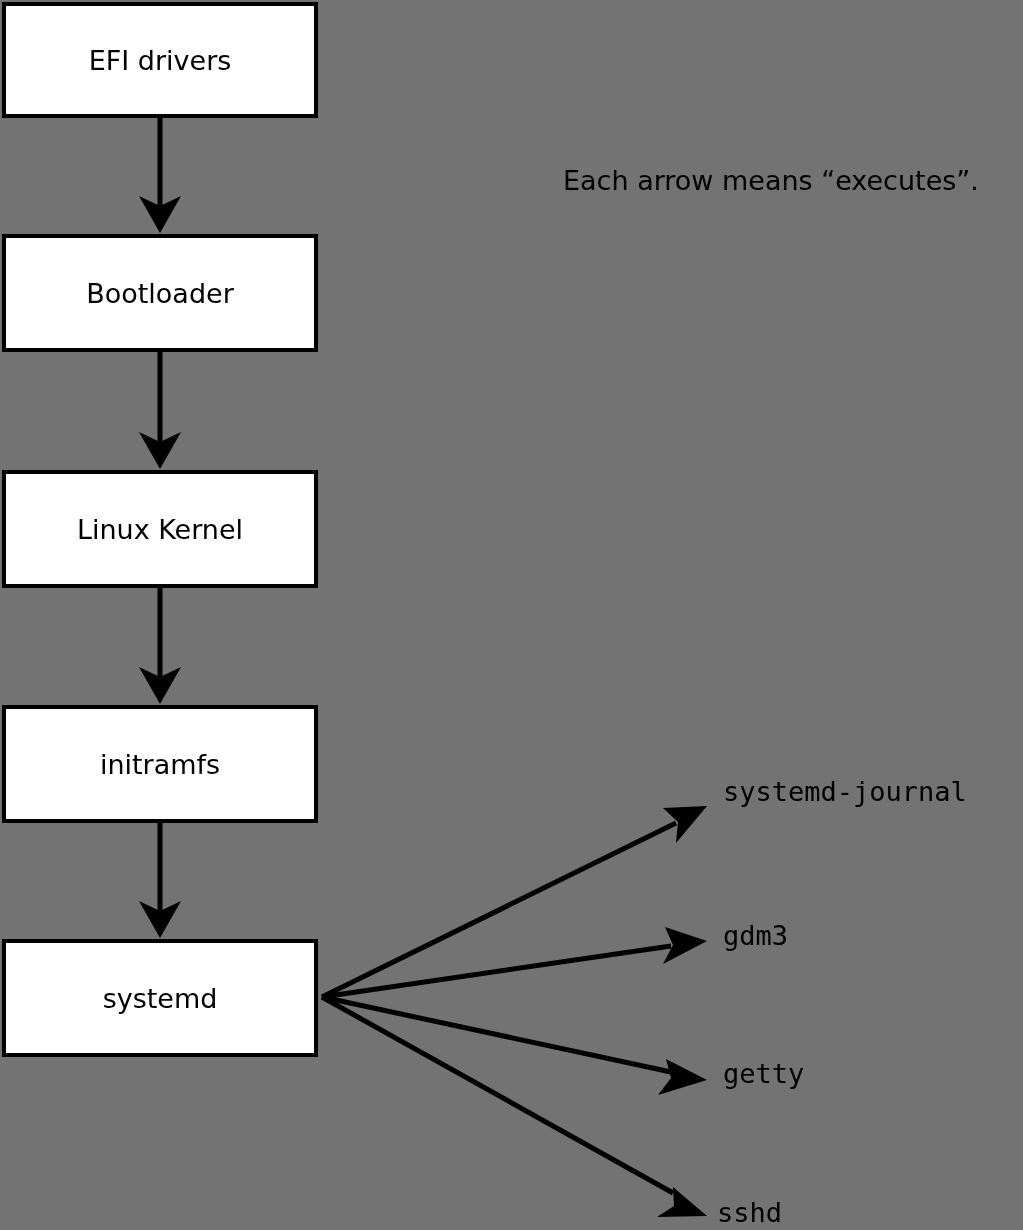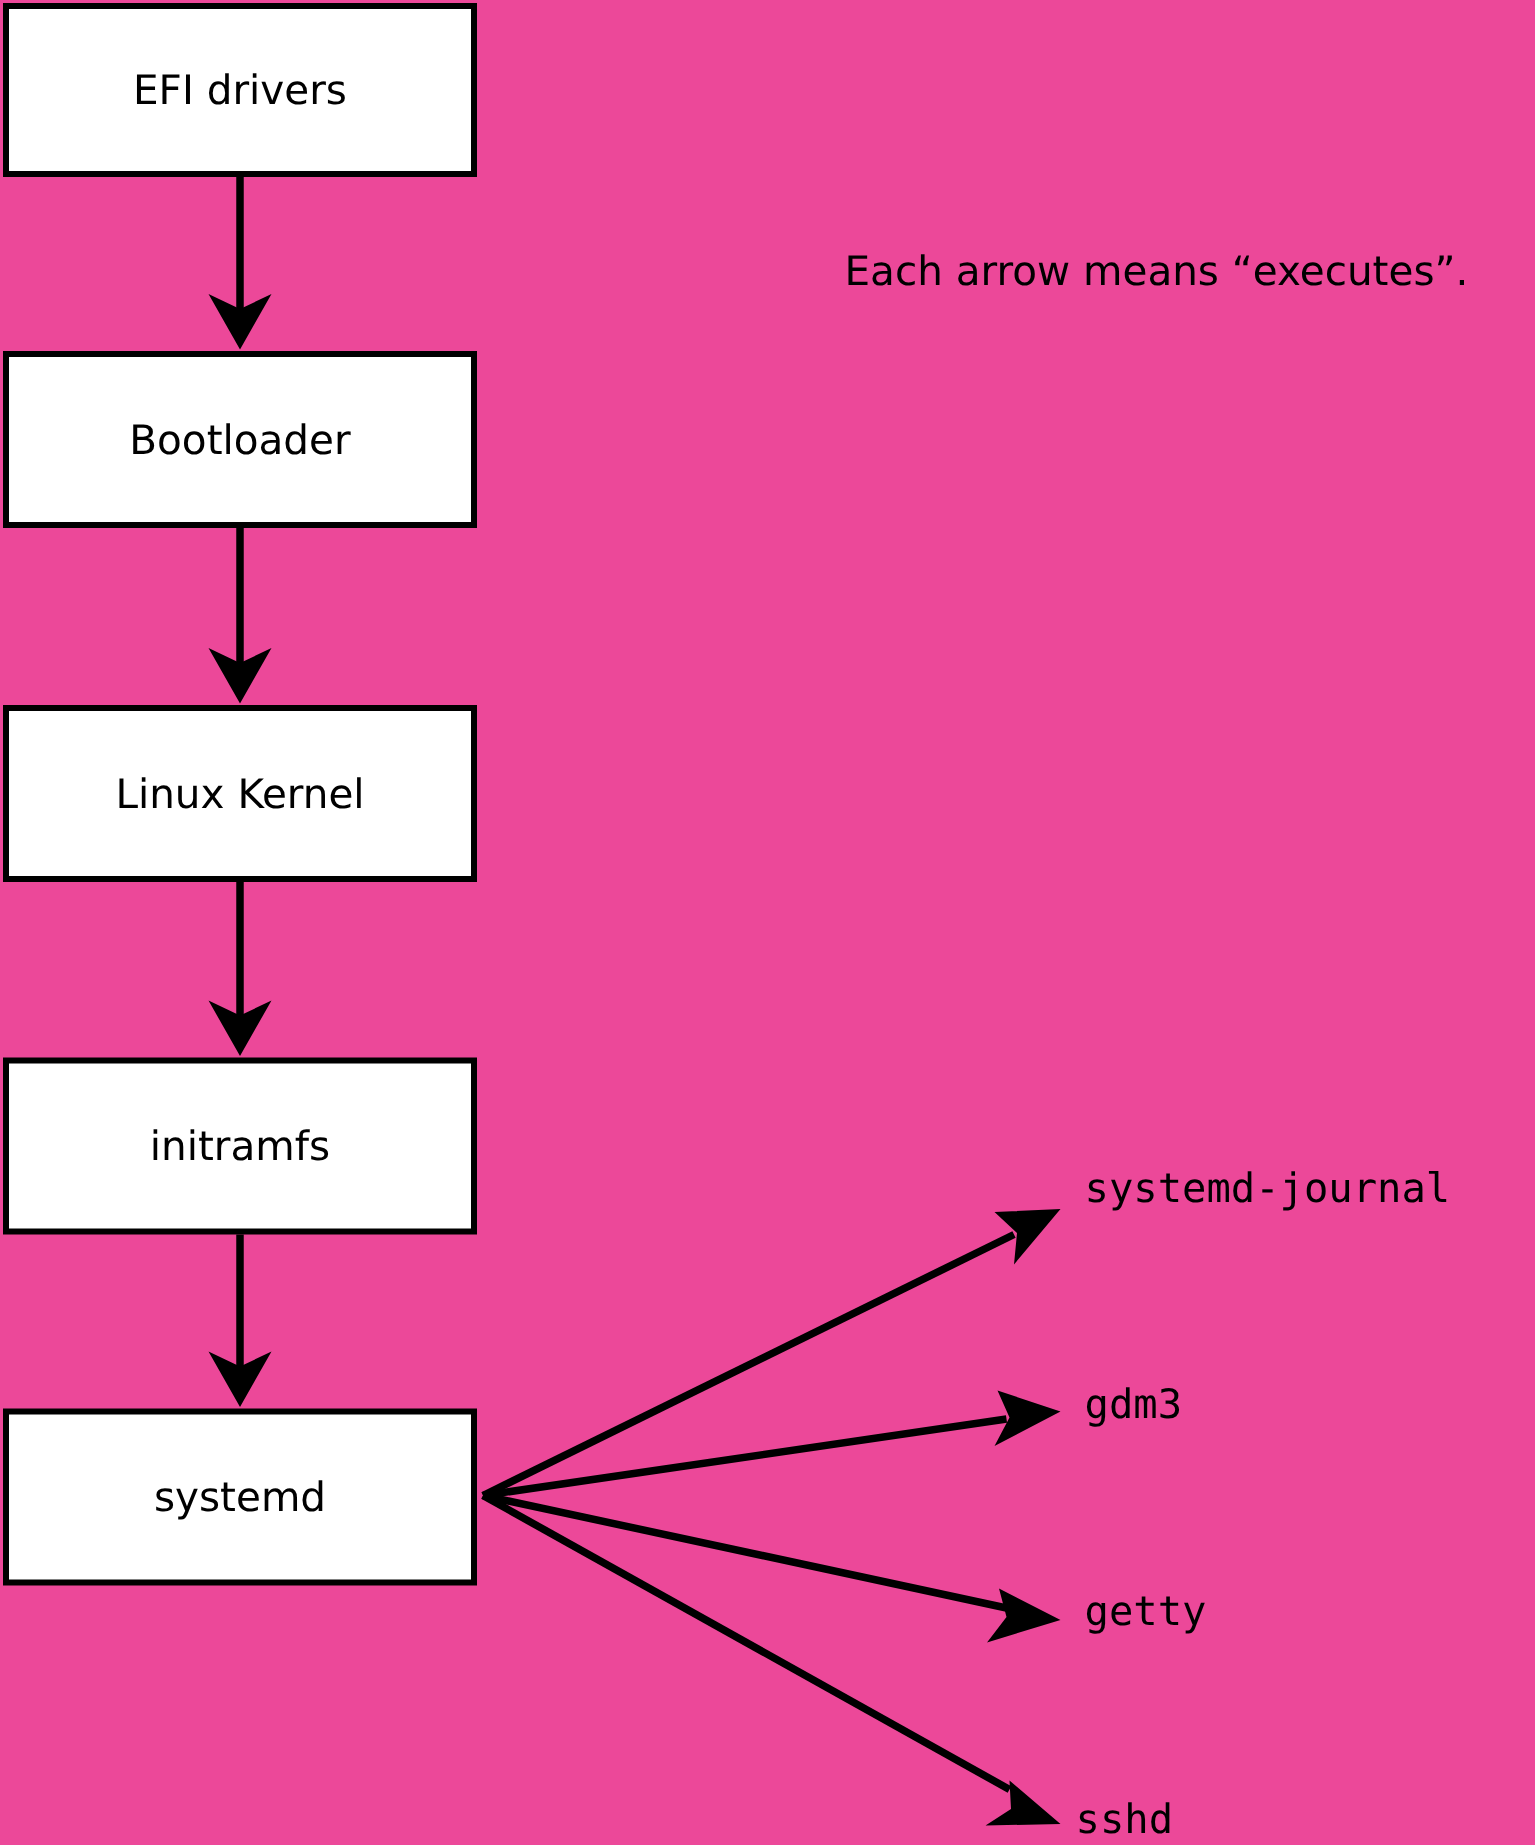--- a/index.html
+++ b/index.html
@@ -8,21 +8,21 @@
     padding: 0;
     background: #ffffff;
   }
   body {
     font-family: "DejaVu Sans", sans-serif;
   }
   #canvas {
     position: relative;
     width: 1023px;
     height: 1230px;
-    background: #ec4899;
+    background: #737373;
     overflow: hidden;
   }
   #diagram-svg {
     position: absolute;
     left: 0;
     top: 0;
     width: 1023px;
     height: 1230px;
   }
   .box-rect {

